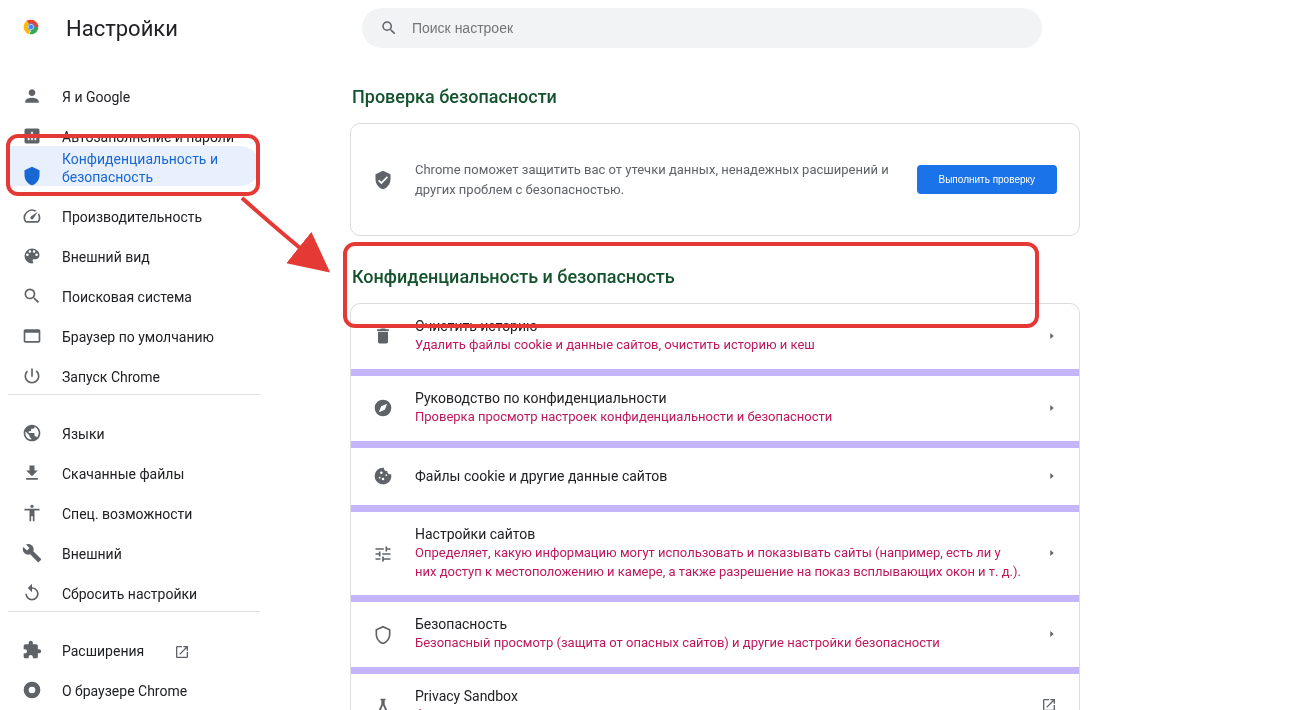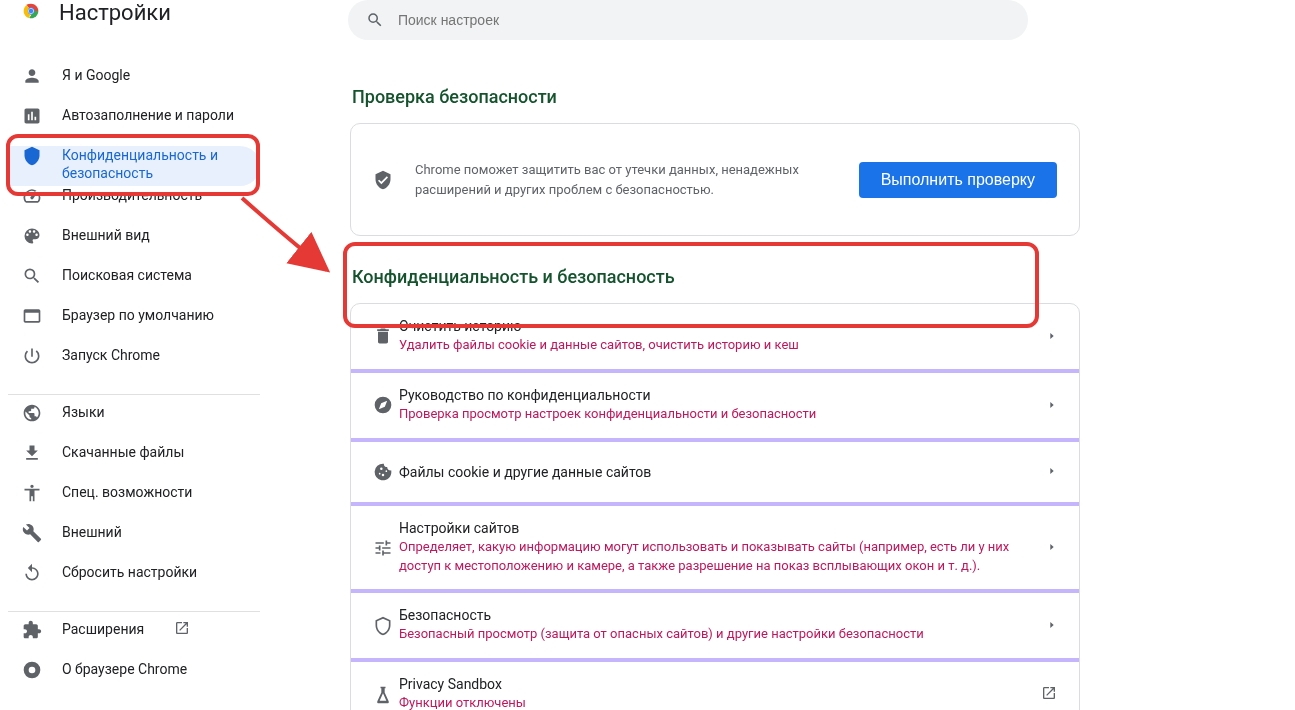--- a/index.html
+++ b/index.html
@@ -8,24 +8,24 @@
     font-size: 13px;
     color: #202124;
     background: #fff;
     width: 1295px;
     height: 710px;
     overflow: hidden;
     position: relative;
   }
   .header {
     display: flex;
-    align-items: flex-start;
+    align-items: center;
     height: 56px;
     padding: 0 20px;
-    gap: 17px;
+    gap: 24px;
   }
   .chrome-logo {
     width: 22px;
     height: 22px;
   }
   .page-title {
     font-size: 22px;
     color: #202124;
     font-weight: 400;
   }
@@ -52,21 +52,21 @@
   .layout {
     display: flex;
     align-items: flex-start;
   }
   .sidebar {
     width: 260px;
     padding: 10px 0 10px 8px;
   }
   .sidebar-item {
     display: flex;
-    align-items: flex-start;
+    align-items: flex-end;
     gap: 20px;
     height: 40px;
     padding: 0 8px 0 14px;
     border-radius: 0 20px 20px 0;
     cursor: pointer;
     font-size: 14px;
     color: #202124;
   }
   .sidebar-item .lbl { line-height: 1.3; }
   .sidebar-item.active {
@@ -106,34 +106,34 @@
     flex: 1;
     font-size: 13px;
     color: #5f6368;
     line-height: 1.5;
   }
   .run-button {
     background: #1a73e8;
     color: #fff;
     border: none;
     border-radius: 4px;
-    font-size: 16px;
+    font-size: 10px;
     font-weight: 500;
     padding: 9px 22px;
     cursor: pointer;
   }
   .option-row {
     display: flex;
     align-items: center;
     padding: 14px 22px;
-    gap: 6px;
+    gap: 22px;
     cursor: pointer;
     min-height: 64px;
   }
-  .option-row + .option-row { border-top: 4px solid #c4b5fd; }
+  .option-row + .option-row { border-top: 7px solid #c4b5fd; }
   .option-row .icon-slot { width: 20px; display:flex; justify-content:center; }
   .option-row .icon-slot svg { fill:#5f6368; }
   .option-row .text-slot { flex:1; }
   .option-row .title { font-size: 14px; color:#202124; }
   .option-row .desc { font-size: 13px; color:#be185d; margin-top:2px; line-height:1.45; }
   .option-row .chevron svg { fill:#5f6368; }
   .callout-sidebar {
     position: absolute;
     left: 6px;
     top: 134px;

